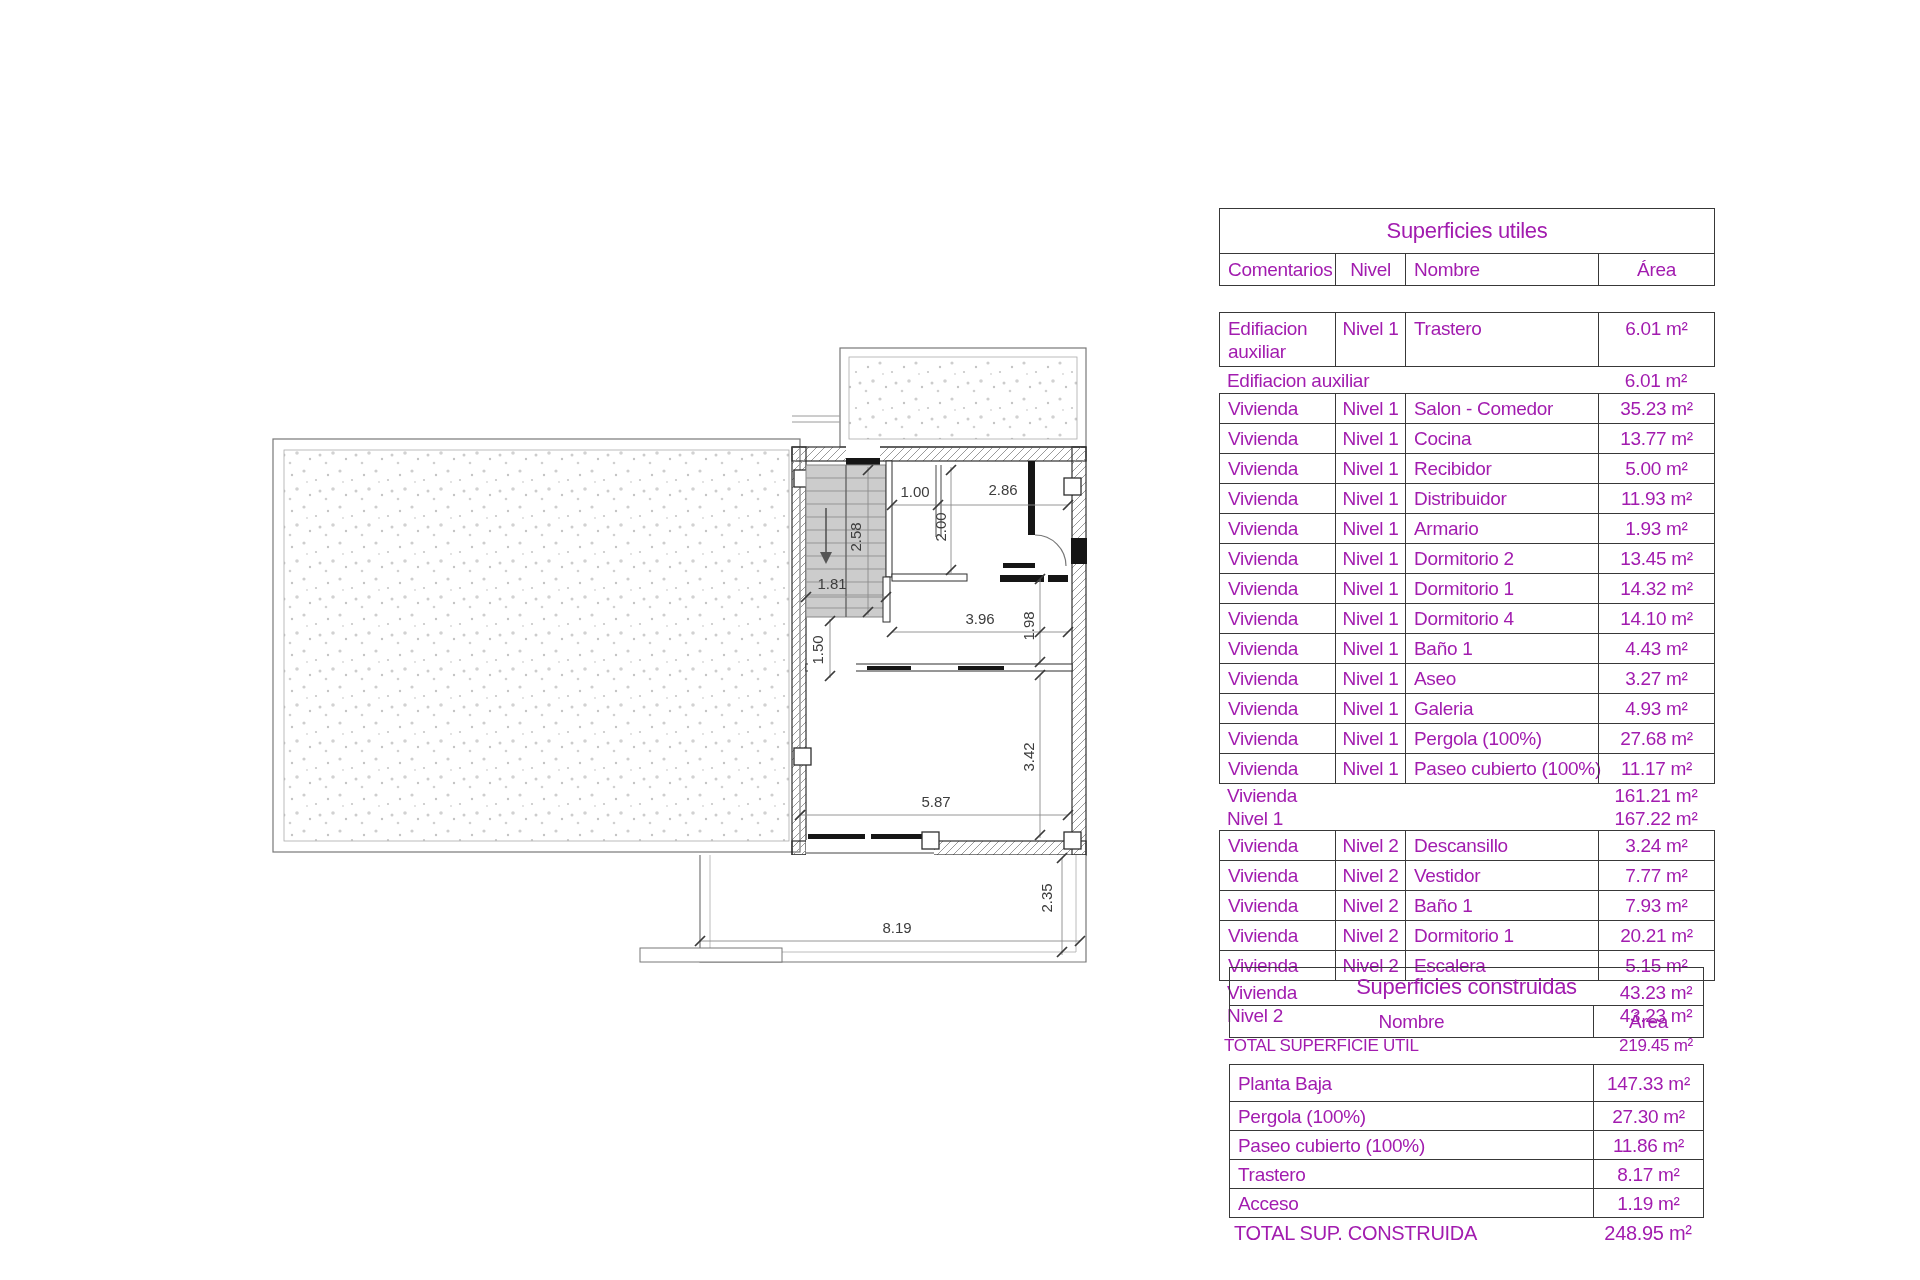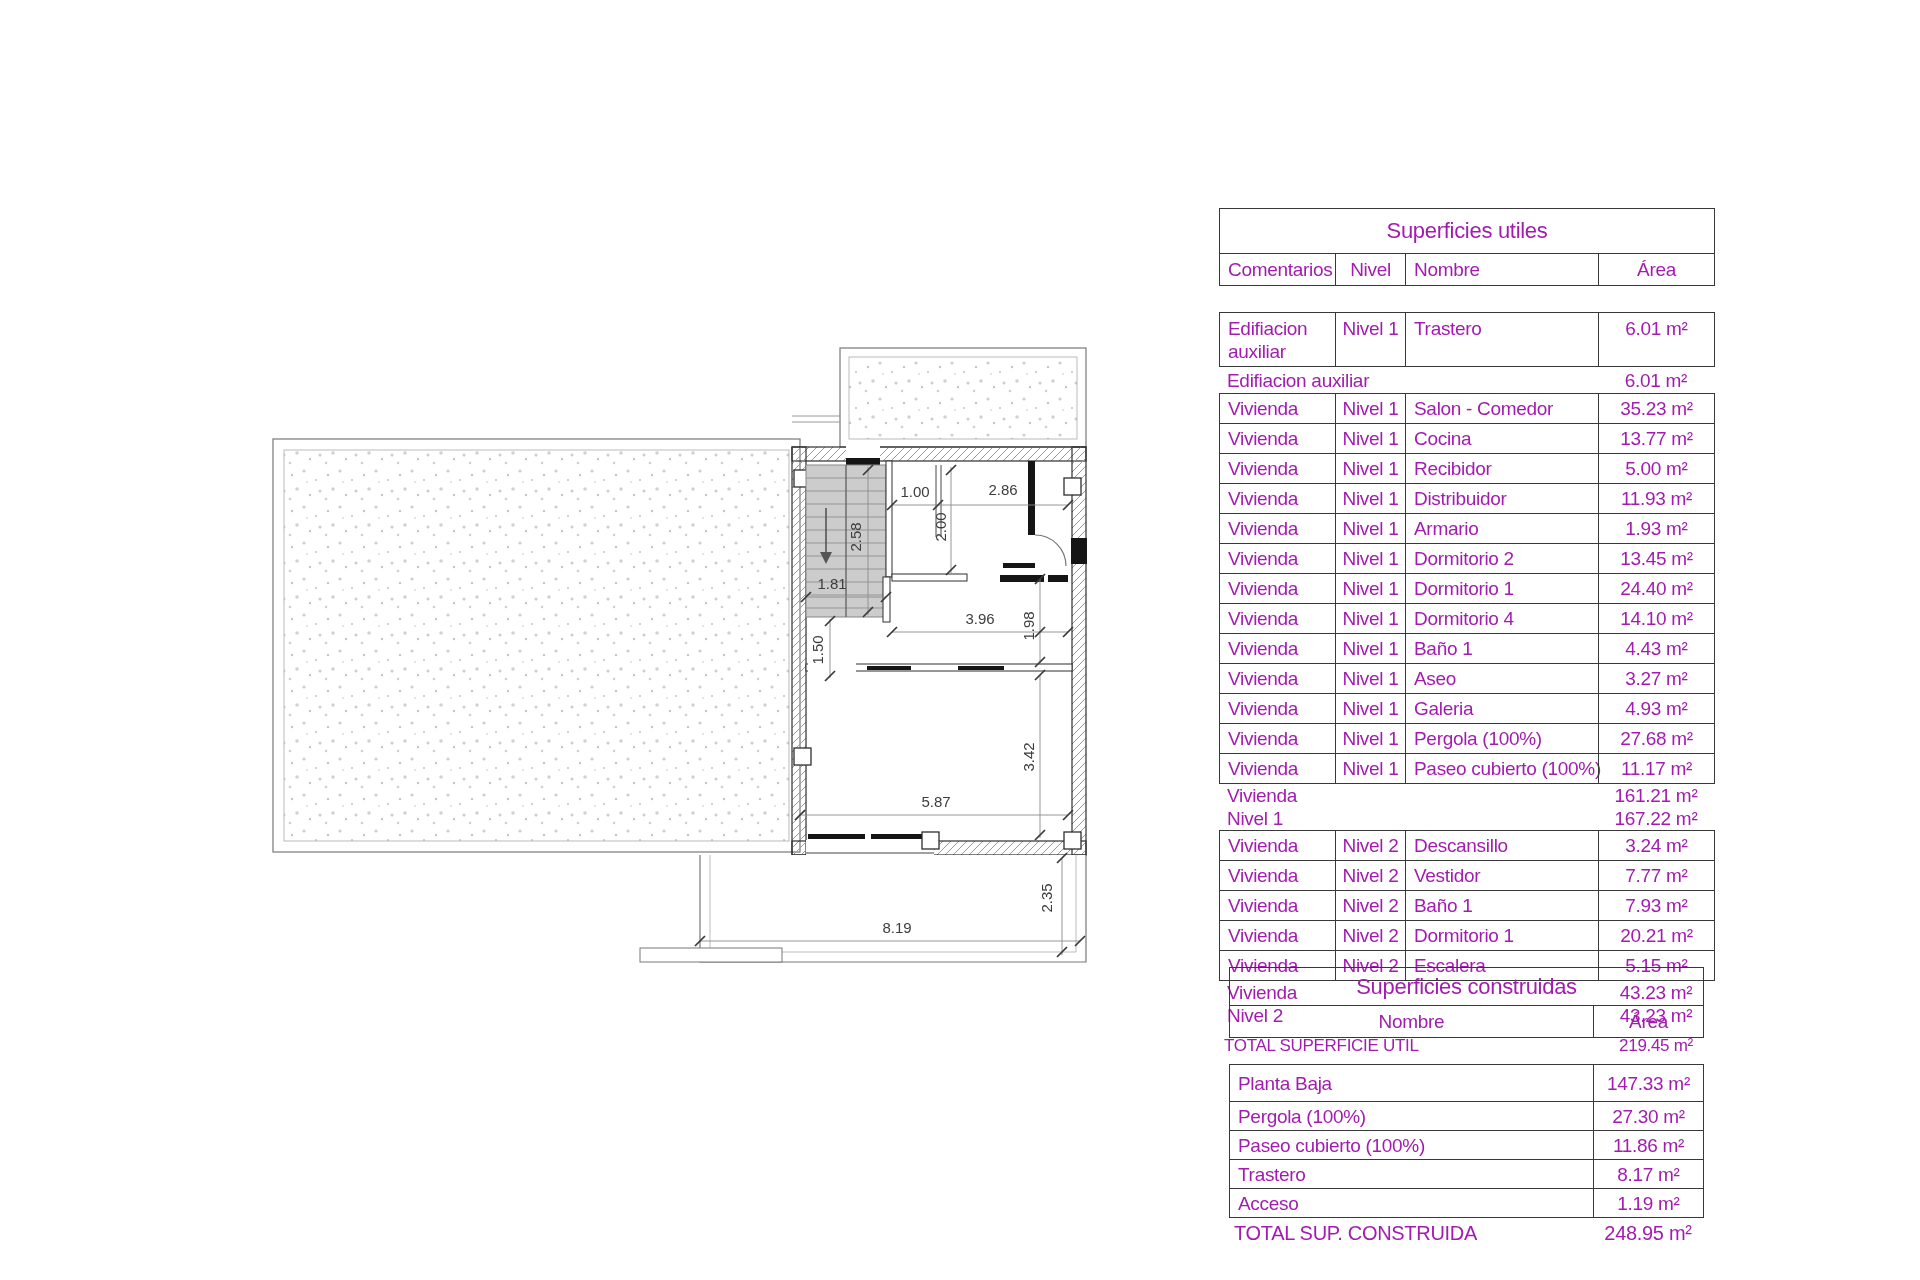--- a/index.html
+++ b/index.html
@@ -265,21 +265,21 @@
       <div class="dr">
         <div class="c cc">Vivienda</div>
         <div class="c cn">Nivel 1</div>
         <div class="c cm">Dormitorio 2</div>
         <div class="c ca">13.45 m²</div>
       </div>
       <div class="dr">
         <div class="c cc">Vivienda</div>
         <div class="c cn">Nivel 1</div>
         <div class="c cm">Dormitorio 1</div>
-        <div class="c ca">24.40 m²</div>
+        <div class="c ca">14.32 m²</div>
       </div>
       <div class="dr">
         <div class="c cc">Vivienda</div>
         <div class="c cn">Nivel 1</div>
         <div class="c cm">Dormitorio 4</div>
         <div class="c ca">14.10 m²</div>
       </div>
       <div class="dr">
         <div class="c cc">Vivienda</div>
         <div class="c cn">Nivel 1</div>

